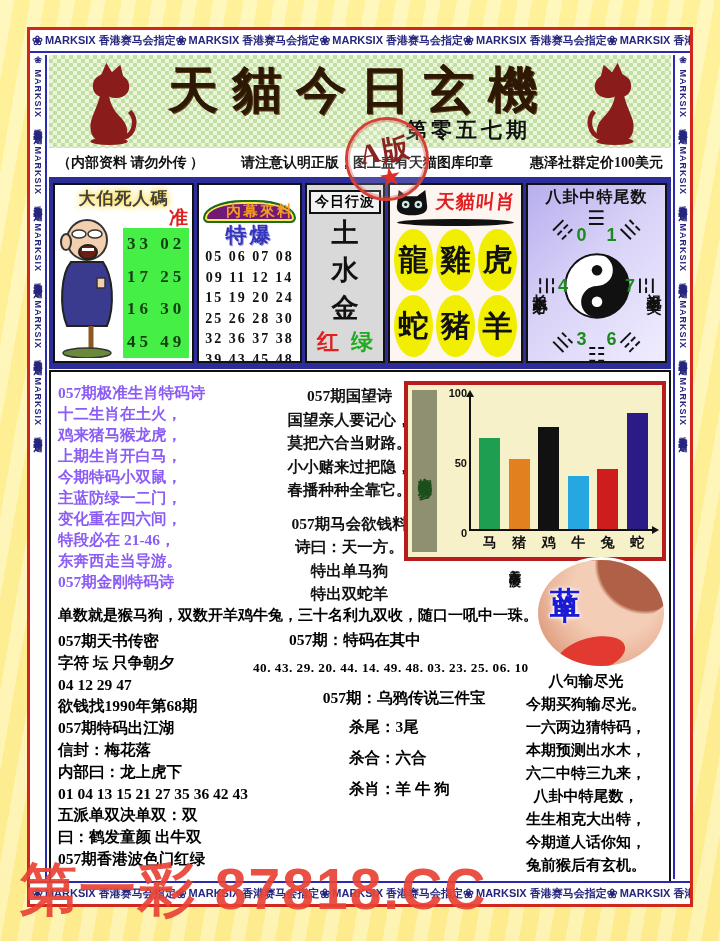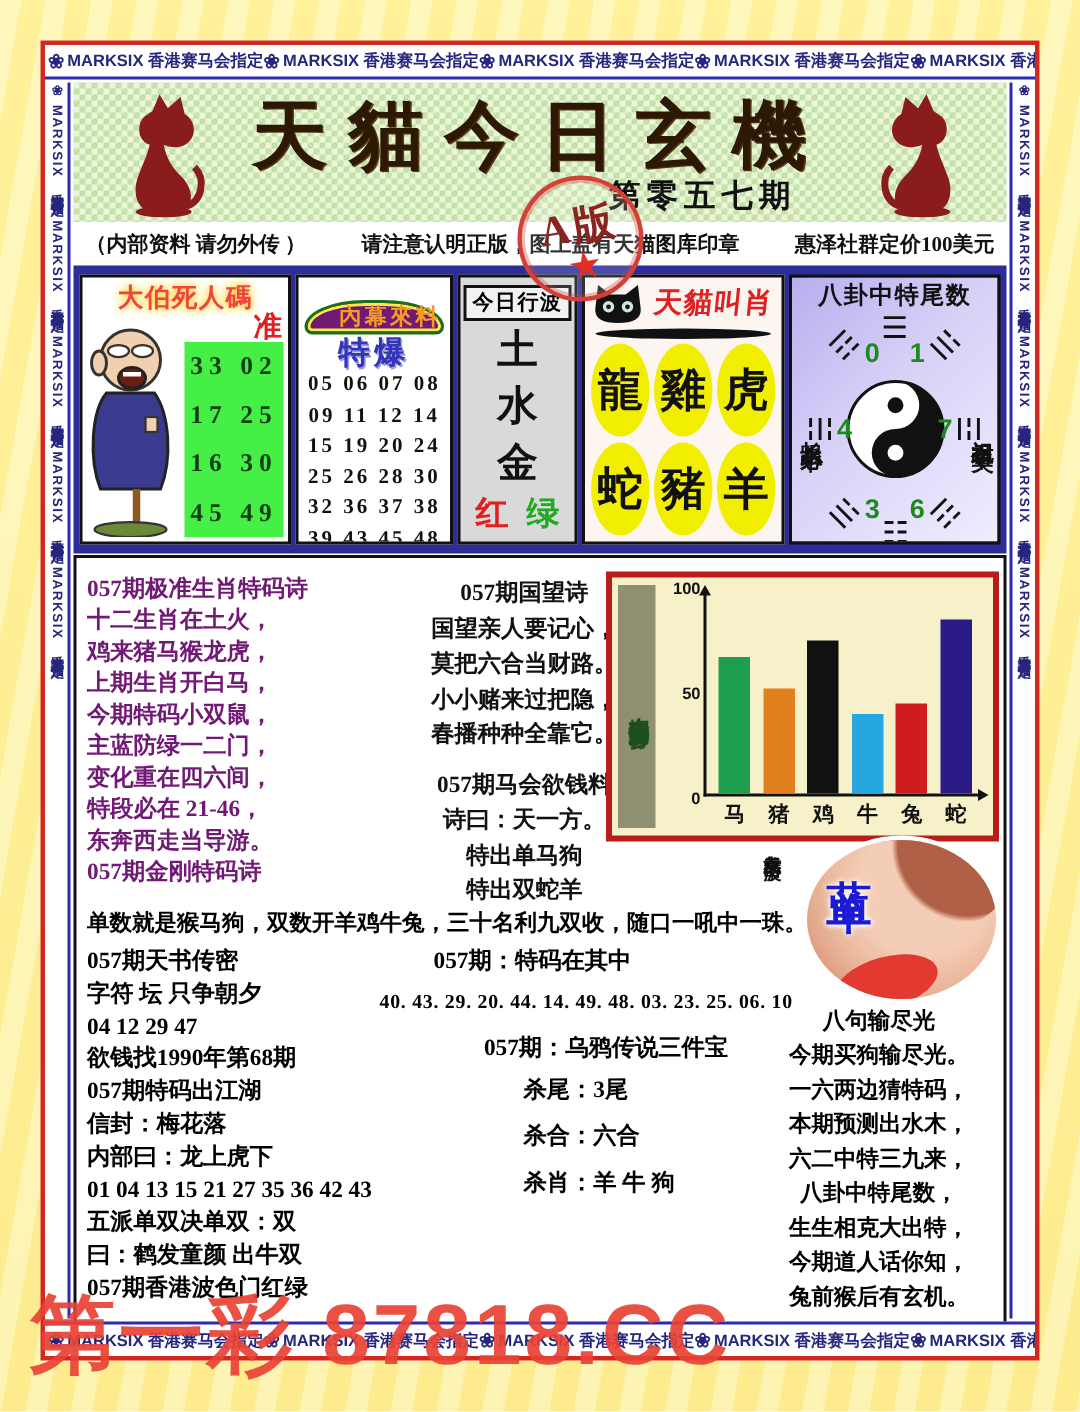--- a/index.html
+++ b/index.html
@@ -58,21 +58,21 @@
   
   .subtitle { height:29px; background:#fff; display:flex; align-items:center;
     justify-content:space-between; padding:0 8px; font-size:14px; font-weight:bold; color:#111; }
 
   
   .panels { height:192px; background:#2d2d9a; display:flex; gap:3px; padding:6px 4px; }
   .panel { background:#fff; border:2px solid #111; position:relative; overflow:hidden; }
 
   
   .p-uncle { width:141px; }
-  .p-uncle .ptitle { text-align:center; font-size:17px; font-weight:900; color:#ef4444;
+  .p-uncle .ptitle { text-align:center; font-size:17px; font-weight:900; color:#404040;
     text-shadow:0 0 5px #ffd83a,0 0 8px #ffd83a; padding-top:2px; letter-spacing:1px; }
   .p-uncle .zhun { position:absolute; right:4px; top:20px; color:#e02020; font-size:19px; font-weight:900; }
   .p-uncle .body { display:flex; padding:4px 3px 3px 2px; }
   .uncle-svg { width:64px; height:144px; }
   .green-box { flex:1; background:#45ef45; margin-top:14px; margin-left:2px;
     display:flex; flex-direction:column; justify-content:space-around; align-items:center;
     font-size:17px; font-weight:900; color:#123f12; letter-spacing:4px; }
 
   
   .p-insider { width:105px; display:flex; flex-direction:column; align-items:center; }
@@ -114,21 +114,21 @@
     font-family:"DejaVu Sans",sans-serif; }
   .bnum { position:absolute; color:#1c8a1c; font-size:18px; font-weight:900;
     font-family:"Liberation Sans",sans-serif; }
   .bside { position:absolute; writing-mode:vertical-rl; text-orientation:upright;
     font-size:15px; font-weight:900; color:#111; top:50%; transform:translateY(-50%); letter-spacing:2px; }
 
   
   .main { position:relative; height:515px; background:#fff; border:2px solid #111; margin-top:1px; }
   .line { white-space:nowrap; }
   .col-left { position:absolute; left:7px; top:10px; width:195px; font-size:15.5px;
-    font-weight:600; color:#701a75; line-height:21px; }
+    font-weight:600; color:#8b5cf6; line-height:21px; }
   .col-mid { position:absolute; left:196px; top:12px; width:205px; text-align:center;
     font-size:15.5px; font-weight:700; color:#111; line-height:23.5px; }
   .col-mid .mtitle { font-weight:900; }
   .gap8 { height:10px; }
 
   
   .chart { position:absolute; top:9px; right:3px; width:262px; height:180px;
     border:4px solid #b91c1c; background:#f7f1c9; display:flex; }
   .chart-side { width:25px; margin:5px 0 5px 4px; background:#8f8f72; color:#1c4f1c;
     writing-mode:vertical-rl; text-orientation:upright; font-size:14px; font-weight:900;

